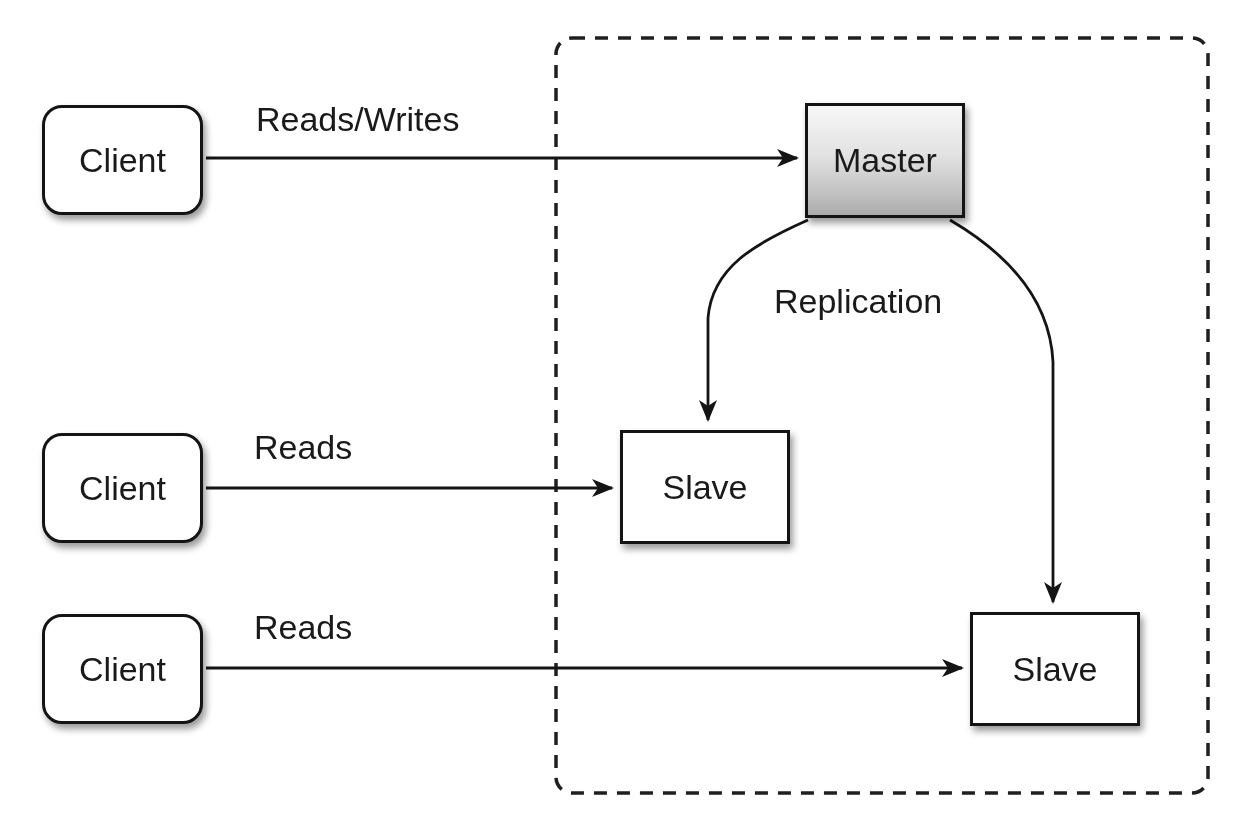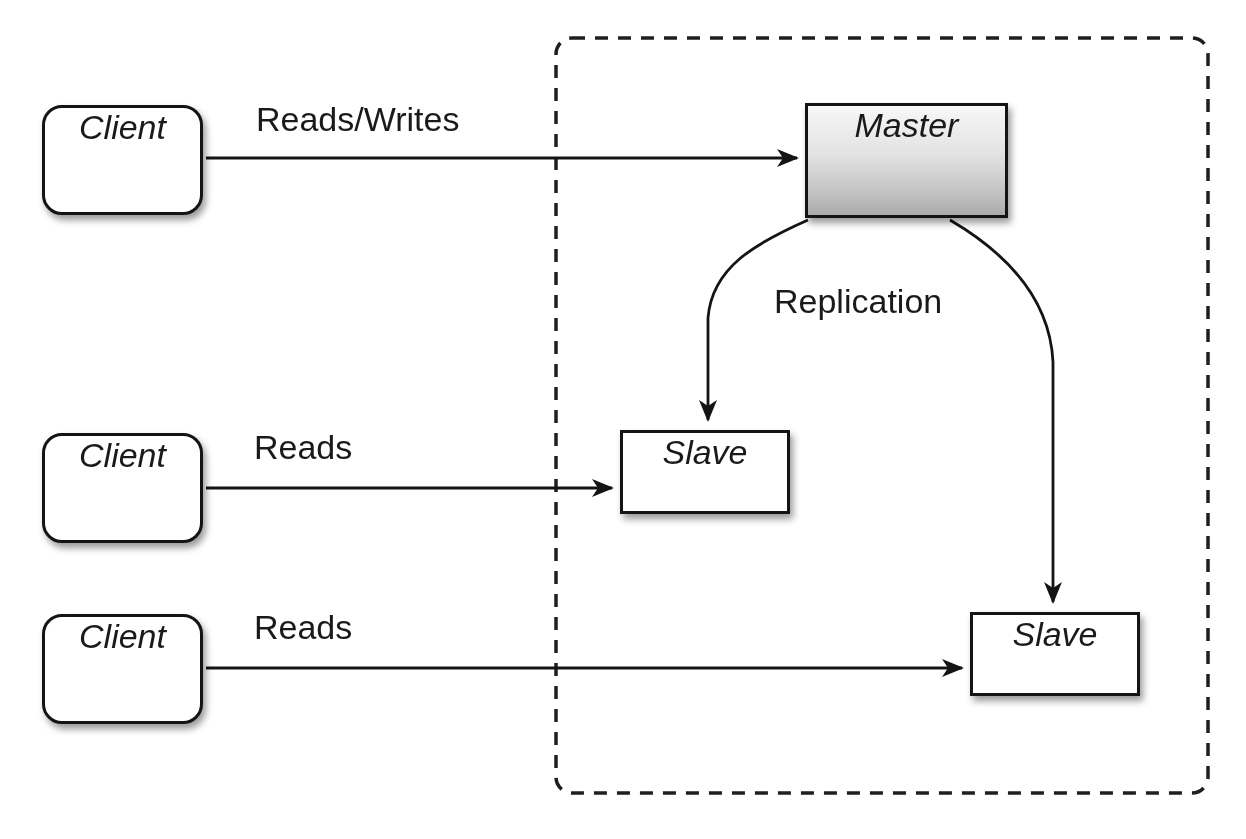--- a/index.html
+++ b/index.html
@@ -18,42 +18,42 @@
   #connector-layer {
     position: absolute;
     left: 0;
     top: 0;
     width: 1246px;
     height: 839px;
   }
   .node {
     position: absolute;
     display: flex;
+    align-items: center;
     justify-content: center;
     box-sizing: border-box;
     border: 3.5px solid #141414;
     background: #ffffff;
     color: #1a1a1a;
     font-size: 34px;
     box-shadow: 3px 5px 7px rgba(0,0,0,0.40);
-    font-style: italic;
   }
   .client {
     width: 161px;
     height: 110px;
     border-radius: 20px;
   }
   .master {
-    width: 203px;
+    width: 160px;
     height: 115px;
     background: linear-gradient(to bottom, #f7f7f7 0%, #e2e2e2 45%, #c2c2c2 80%, #ababab 100%);
   }
   .slave {
     width: 170px;
-    height: 84px;
+    height: 114px;
   }
   .edge-label {
     position: absolute;
     color: #1a1a1a;
     font-size: 34px;
     white-space: nowrap;
   }
 </style>
 </head>
 <body>

